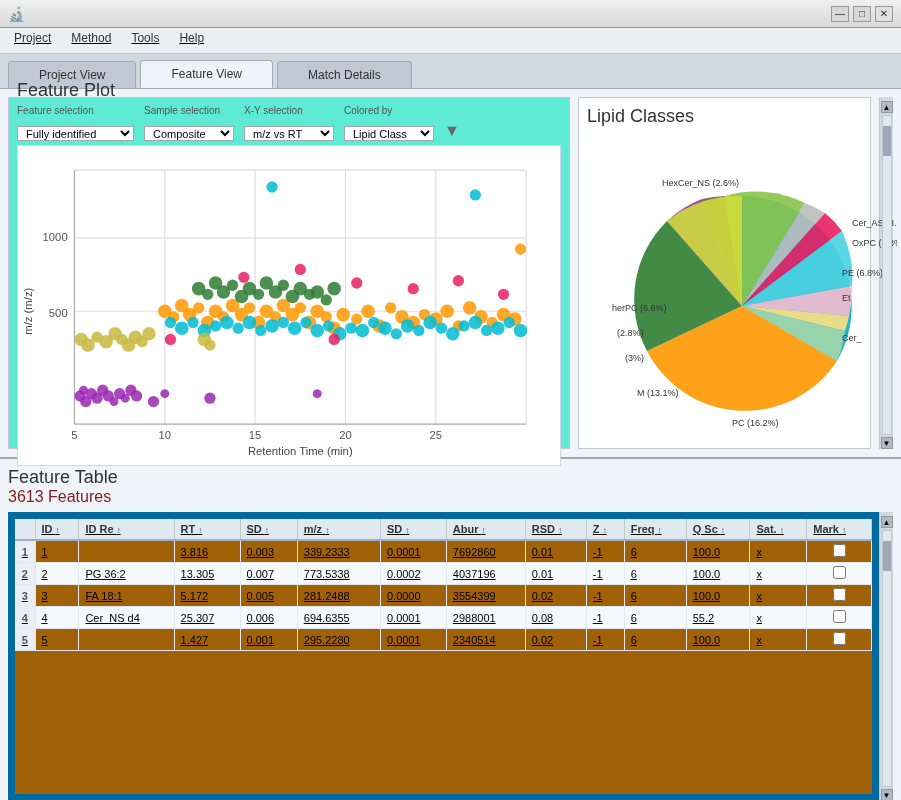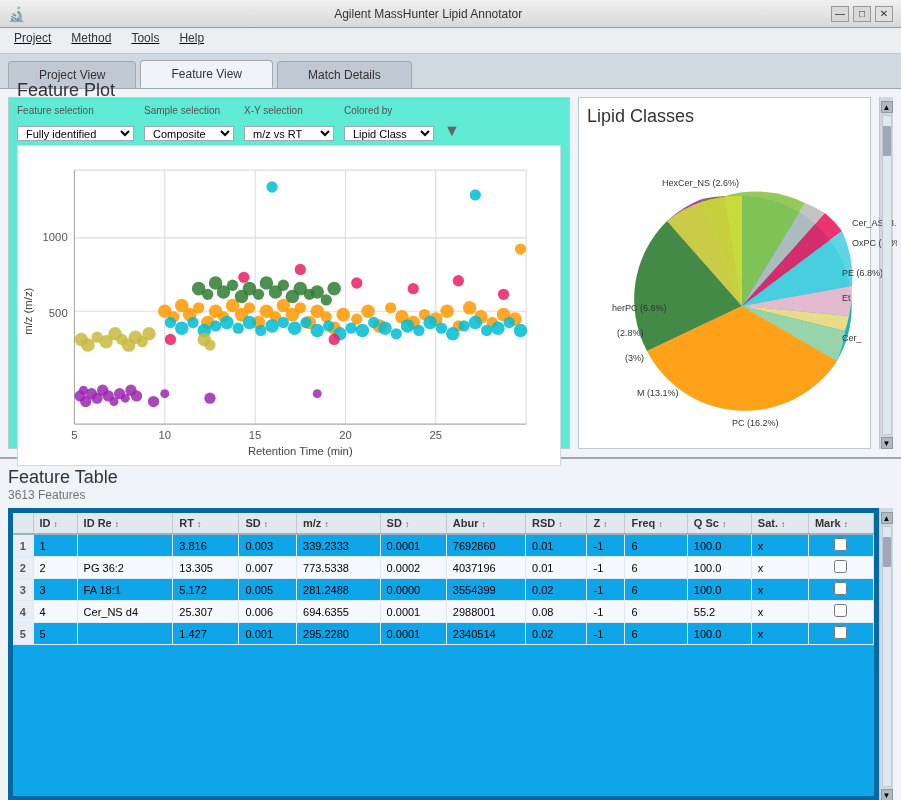--- a/index.html
+++ b/index.html
@@ -39,22 +39,22 @@
     .scatter-container { flex: 1; position: relative; border: 1px solid #d0d8e0; background: white; }
     .scatter-svg { width: 100%; height: 100%; }
 
     
     .lipid-classes { width: 293px; background: white; border: 1px solid #c0c8d0; padding: 8px; display: flex; flex-direction: column; }
     .pie-container { flex: 1; position: relative; }
 
     
     .bottom-section { flex: 1; padding: 8px; display: flex; flex-direction: column; overflow: hidden; }
     .table-title { font-size: 18px; font-weight: 300; color: #333; }
-    .table-subtitle { font-size: 12px; color: #737373; margin-bottom: 6px; }
-    .table-wrapper { flex: 1; overflow: auto; border: 5px solid #0369a1; background: #0ea5e9; }
+    .table-subtitle { font-size: 16px; color: #7f1d1d; margin-bottom: 6px; }
+    .table-wrapper { flex: 1; overflow: auto; border: 7px solid #0369a1; background: #a16207; text-decoration: underline; }
     table { width: 100%; border-collapse: collapse; font-size: 11px; }
     thead tr { background: #e0e8f0; border-bottom: 2px solid #a0b0c0; }
     thead th { padding: 4px 6px; text-align: left; font-weight: 600; border-right: 1px solid #c0c8d0; white-space: nowrap; color: #333; cursor: pointer; user-select: none; }
     thead th .sort-arrow { font-size: 8px; color: #666; }
     tbody tr { border-bottom: 1px solid #e0e8f0; }
     tbody tr:nth-child(even) { background: #f5f8fc; }
     tbody td { padding: 3px 6px; border-right: 1px solid #e0e8f0; white-space: nowrap; }
     tbody td:first-child { background: #e8eef4; font-weight: 600; text-align: center; width: 20px; }
     .row-num { color: #555; font-weight: 500; }
     .checkbox-cell { text-align: center; }
@@ -62,21 +62,20 @@
     .sidebar-scrollbar { width: 14px; background: #d0d8e0; border-left: 1px solid #c0c8d0; display: flex; flex-direction: column; align-items: center; padding-top: 4px; }
     .sb-arrow { width: 12px; height: 12px; background: #b0b8c4; border: 1px solid #9098a8; display: flex; align-items: center; justify-content: center; font-size: 8px; cursor: pointer; }
     .sb-track { flex: 1; width: 10px; background: #e0e8f0; margin: 2px; border: 1px solid #c0c8d0; position: relative; }
     .sb-thumb { width: 8px; height: 30px; background: #a0a8b8; position: absolute; top: 10px; left: 0; border-radius: 1px; }
   </style>
 </head>
 <body>
 
 <div class="title-bar">
   <div style="font-size:14px;">🔬</div>
-  <div class="title-bar-title">Agilent MassHunter Lipid Annotator</div>
   <div class="title-bar-controls">
     <div class="title-btn">—</div>
     <div class="title-btn">□</div>
     <div class="title-btn close">✕</div>
   </div>
 </div>
 
 <div class="menu-bar">
   <div class="menu-item">Project</div>
   <div class="menu-item">Method</div>

